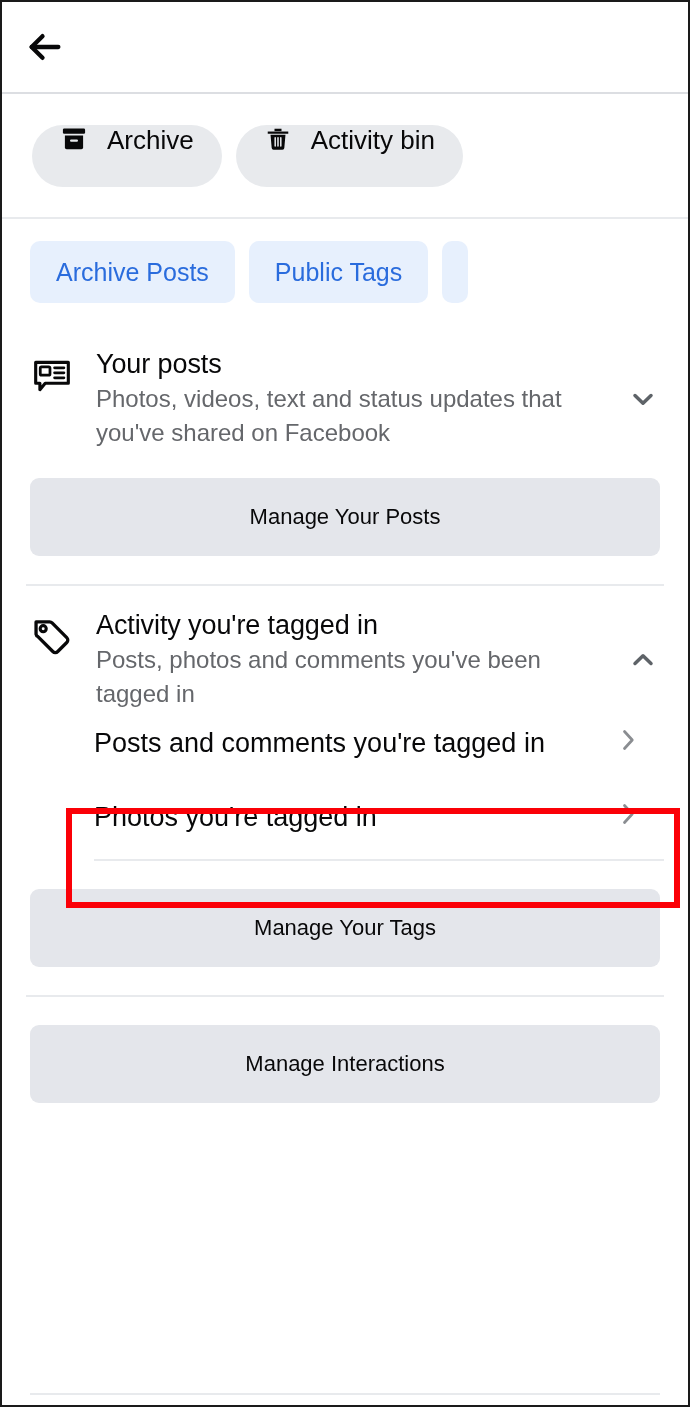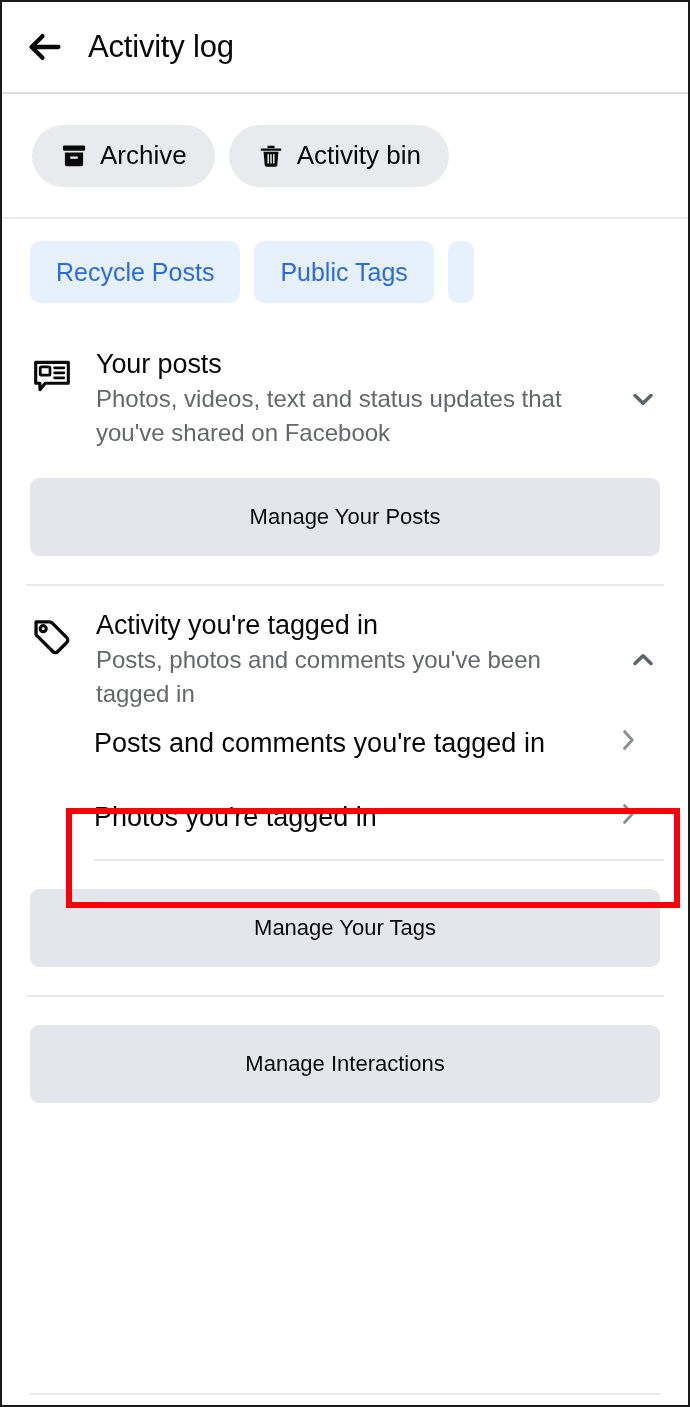--- a/index.html
+++ b/index.html
@@ -54,22 +54,22 @@
     display: flex;
     align-items: center;
     gap: 14px;
     padding: 0 30px;
     background: #ffffff;
     border-bottom: 2px solid #e8eaed;
   }
   .pill {
     height: 62px;
     display: flex;
-    align-items: center;
-    gap: 12px;
+    align-items: flex-start;
+    gap: 19px;
     padding: 0 28px;
     border-radius: 31px;
     background: #e8eaed;
     cursor: pointer;
     flex: 0 0 auto;
   }
   .pill .pill-label {
     font-size: 26px;
     color: #080809;
     white-space: nowrap;
@@ -221,21 +221,20 @@
 
 <div class="page">
 
   <div class="header">
     <div class="back-arrow">
       <svg width="40" height="40" viewBox="0 0 24 24" fill="none" aria-hidden="true">
         <path d="M20 12H4" stroke="#080809" stroke-width="2.6" stroke-linecap="round"></path>
         <path d="M10.5 5.5L4 12l6.5 6.5" stroke="#080809" stroke-width="2.6" stroke-linecap="round" stroke-linejoin="round"></path>
       </svg>
     </div>
-    <div class="page-title">Activity log</div>
   </div>
 
   <div class="pill-row">
 
     <div class="pill">
       <span class="pill-icon">
         <svg width="28" height="28" viewBox="0 0 24 24" aria-hidden="true">
           <rect x="2.5" y="3" width="19" height="4.6" rx="1.1" fill="#080809"></rect>
           <path d="M4.2 9h15.6v10.3a1.5 1.5 0 0 1-1.5 1.5H5.7a1.5 1.5 0 0 1-1.5-1.5V9Z" fill="#080809"></path>
           <rect x="8.6" y="12.4" width="6.8" height="1.9" rx="0.9" fill="#e8eaed"></rect>
@@ -253,21 +252,21 @@
           <path d="M9.6 11v7M12 11v7M14.4 11v7" stroke="#e8eaed" stroke-width="1.3" stroke-linecap="round"></path>
         </svg>
       </span>
       <span class="pill-label">Activity bin</span>
     </div>
 
   </div>
 
   <div class="chip-row">
     <div class="chip">
-      <span class="chip-label">Recycle Posts</span>
+      <span class="chip-label">Archive Posts</span>
     </div>
     <div class="chip">
       <span class="chip-label">Public Tags</span>
     </div>
     <div class="chip partial">
       <span class="chip-label"></span>
     </div>
   </div>
 
   <div class="section">

